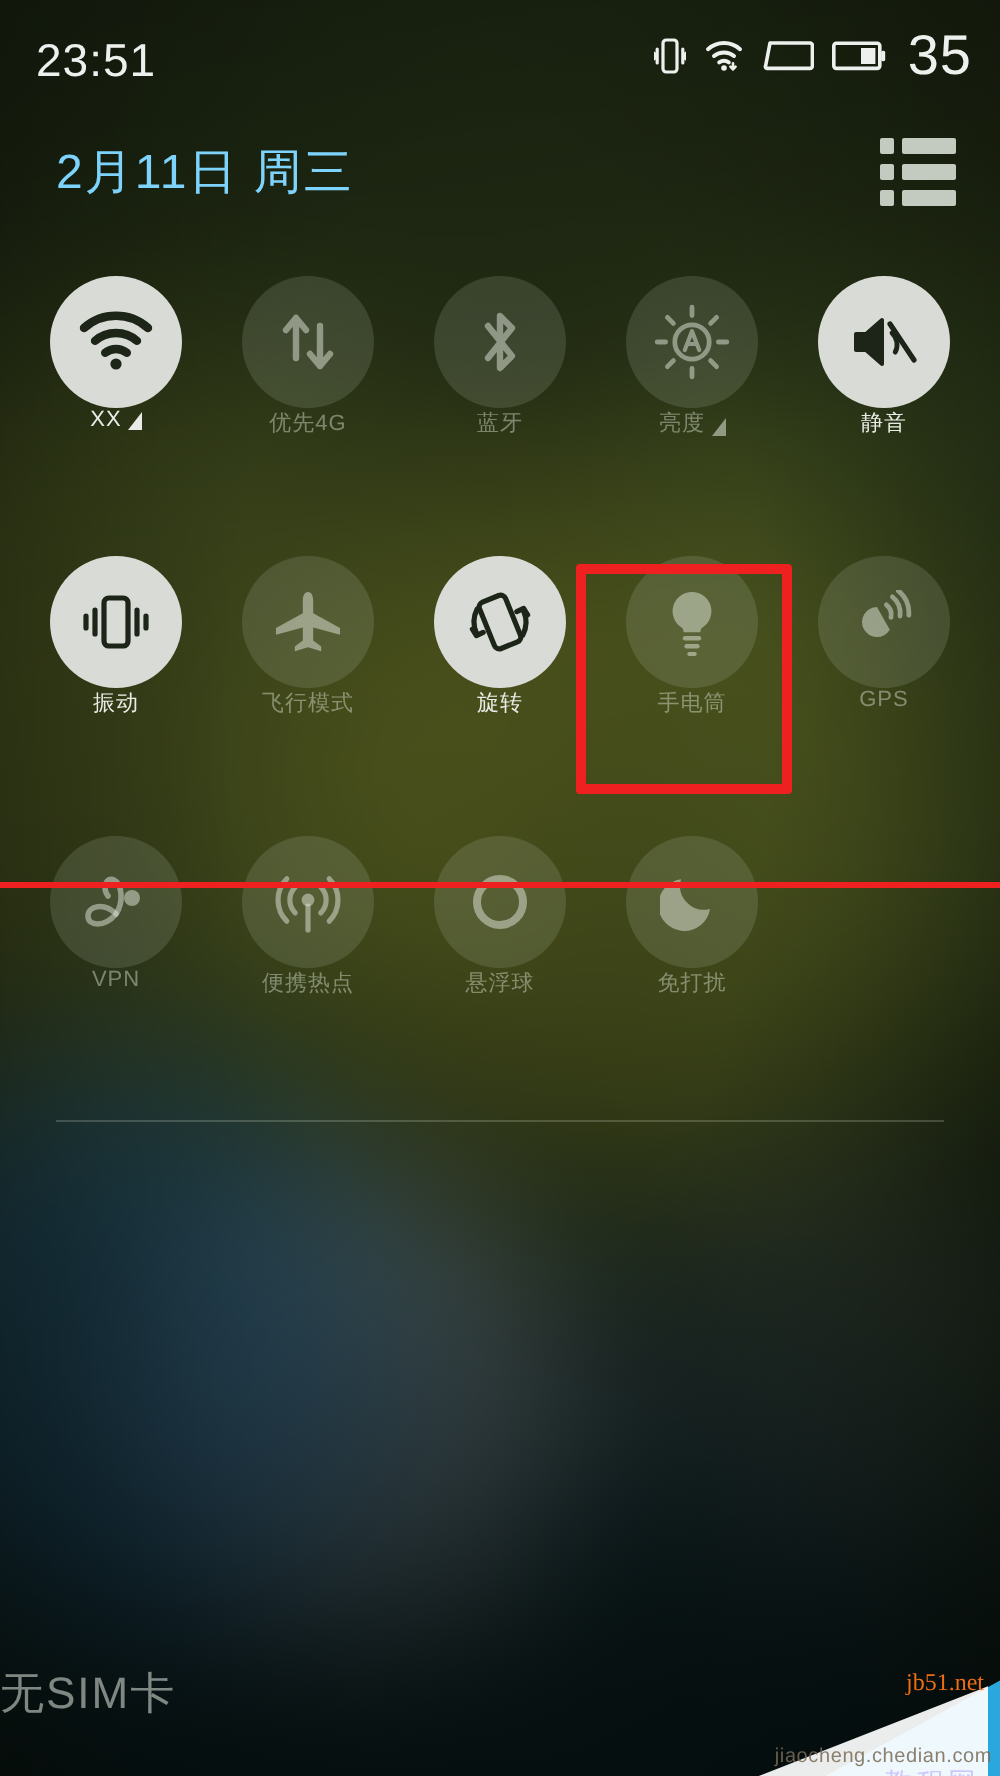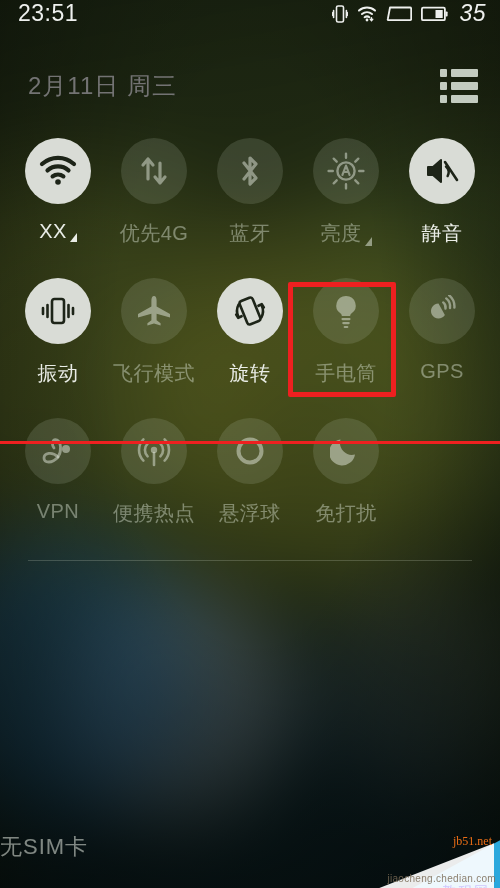--- a/index.html
+++ b/index.html
@@ -32,36 +32,36 @@
     background:radial-gradient(ellipse at 50% 40%, rgba(0,0,0,0) 38%, rgba(0,0,0,0.45) 100%);
   }
   .scrim{
     position:absolute;inset:0;
     background:linear-gradient(180deg, rgba(10,16,8,0.28) 0%, rgba(10,16,8,0.10) 25%, rgba(6,12,8,0.18) 62%, rgba(4,10,8,0.55) 100%);
   }
 
   
   #statusbar{
     position:absolute;left:0;top:0;width:500px;height:44px;
-    display:flex;align-items:flex-start;justify-content:space-between;
+    display:flex;align-items:flex-end;justify-content:space-between;
     padding:0 14px 0 18px;box-sizing:border-box;
     color:#eef0ee;
   }
   #clock{font-size:23px;letter-spacing:.5px;}
   .sb-right{display:flex;align-items:center;gap:9px;}
   .sb-right svg{display:block;}
-  #battery-pct{font-size:23px;letter-spacing:.5px;margin-left:2px;font-style:italic;}
+  #battery-pct{font-size:28px;letter-spacing:.5px;margin-left:2px;}
 
   
   #header{
     position:absolute;left:0;top:58px;width:500px;height:56px;
     display:flex;align-items:center;justify-content:space-between;
     padding:0 22px 0 28px;box-sizing:border-box;
   }
-  #date-text{color:#737373;font-size:24px;letter-spacing:1px;}
+  #date-text{color:#7dd3fc;font-size:24px;letter-spacing:1px;}
   #edit-list-icon{display:flex;flex-direction:column;gap:5px;}
   .li-row{display:flex;align-items:center;gap:4px;}
   .li-dot{width:7px;height:8px;background:#c3cbc0;border-radius:1px;}
   .li-bar{width:27px;height:8px;background:#c3cbc0;border-radius:1px;}
 
   
   #tiles{
     position:absolute;left:0;top:138px;width:500px;
   }
   .tile-row{
@@ -76,21 +76,21 @@
   .circle{
     width:66px;height:66px;border-radius:50%;
     display:flex;align-items:center;justify-content:center;
     box-sizing:border-box;
   }
   .circle.on{background:#d9dcd6;}
   .circle.off{background:rgba(190,200,185,0.17);}
   .circle.on svg{fill:#1d2418;stroke:#1d2418;}
   .circle.off svg{fill:rgba(225,232,220,0.50);stroke:rgba(225,232,220,0.50);}
   .label{
-    margin-top:16px;font-size:20px;letter-spacing:.5px;
+    font-size:11px;letter-spacing:.5px;
     display:flex;align-items:flex-end;gap:3px;white-space:nowrap;
   }
   .label.on{color:#e9ece6;}
   .label.off{color:rgba(222,230,216,0.45);}
   .tri{
     width:0;height:0;border-left:7px solid transparent;
     border-bottom:9px solid #e9ece6;margin-bottom:1px;
   }
 
   

